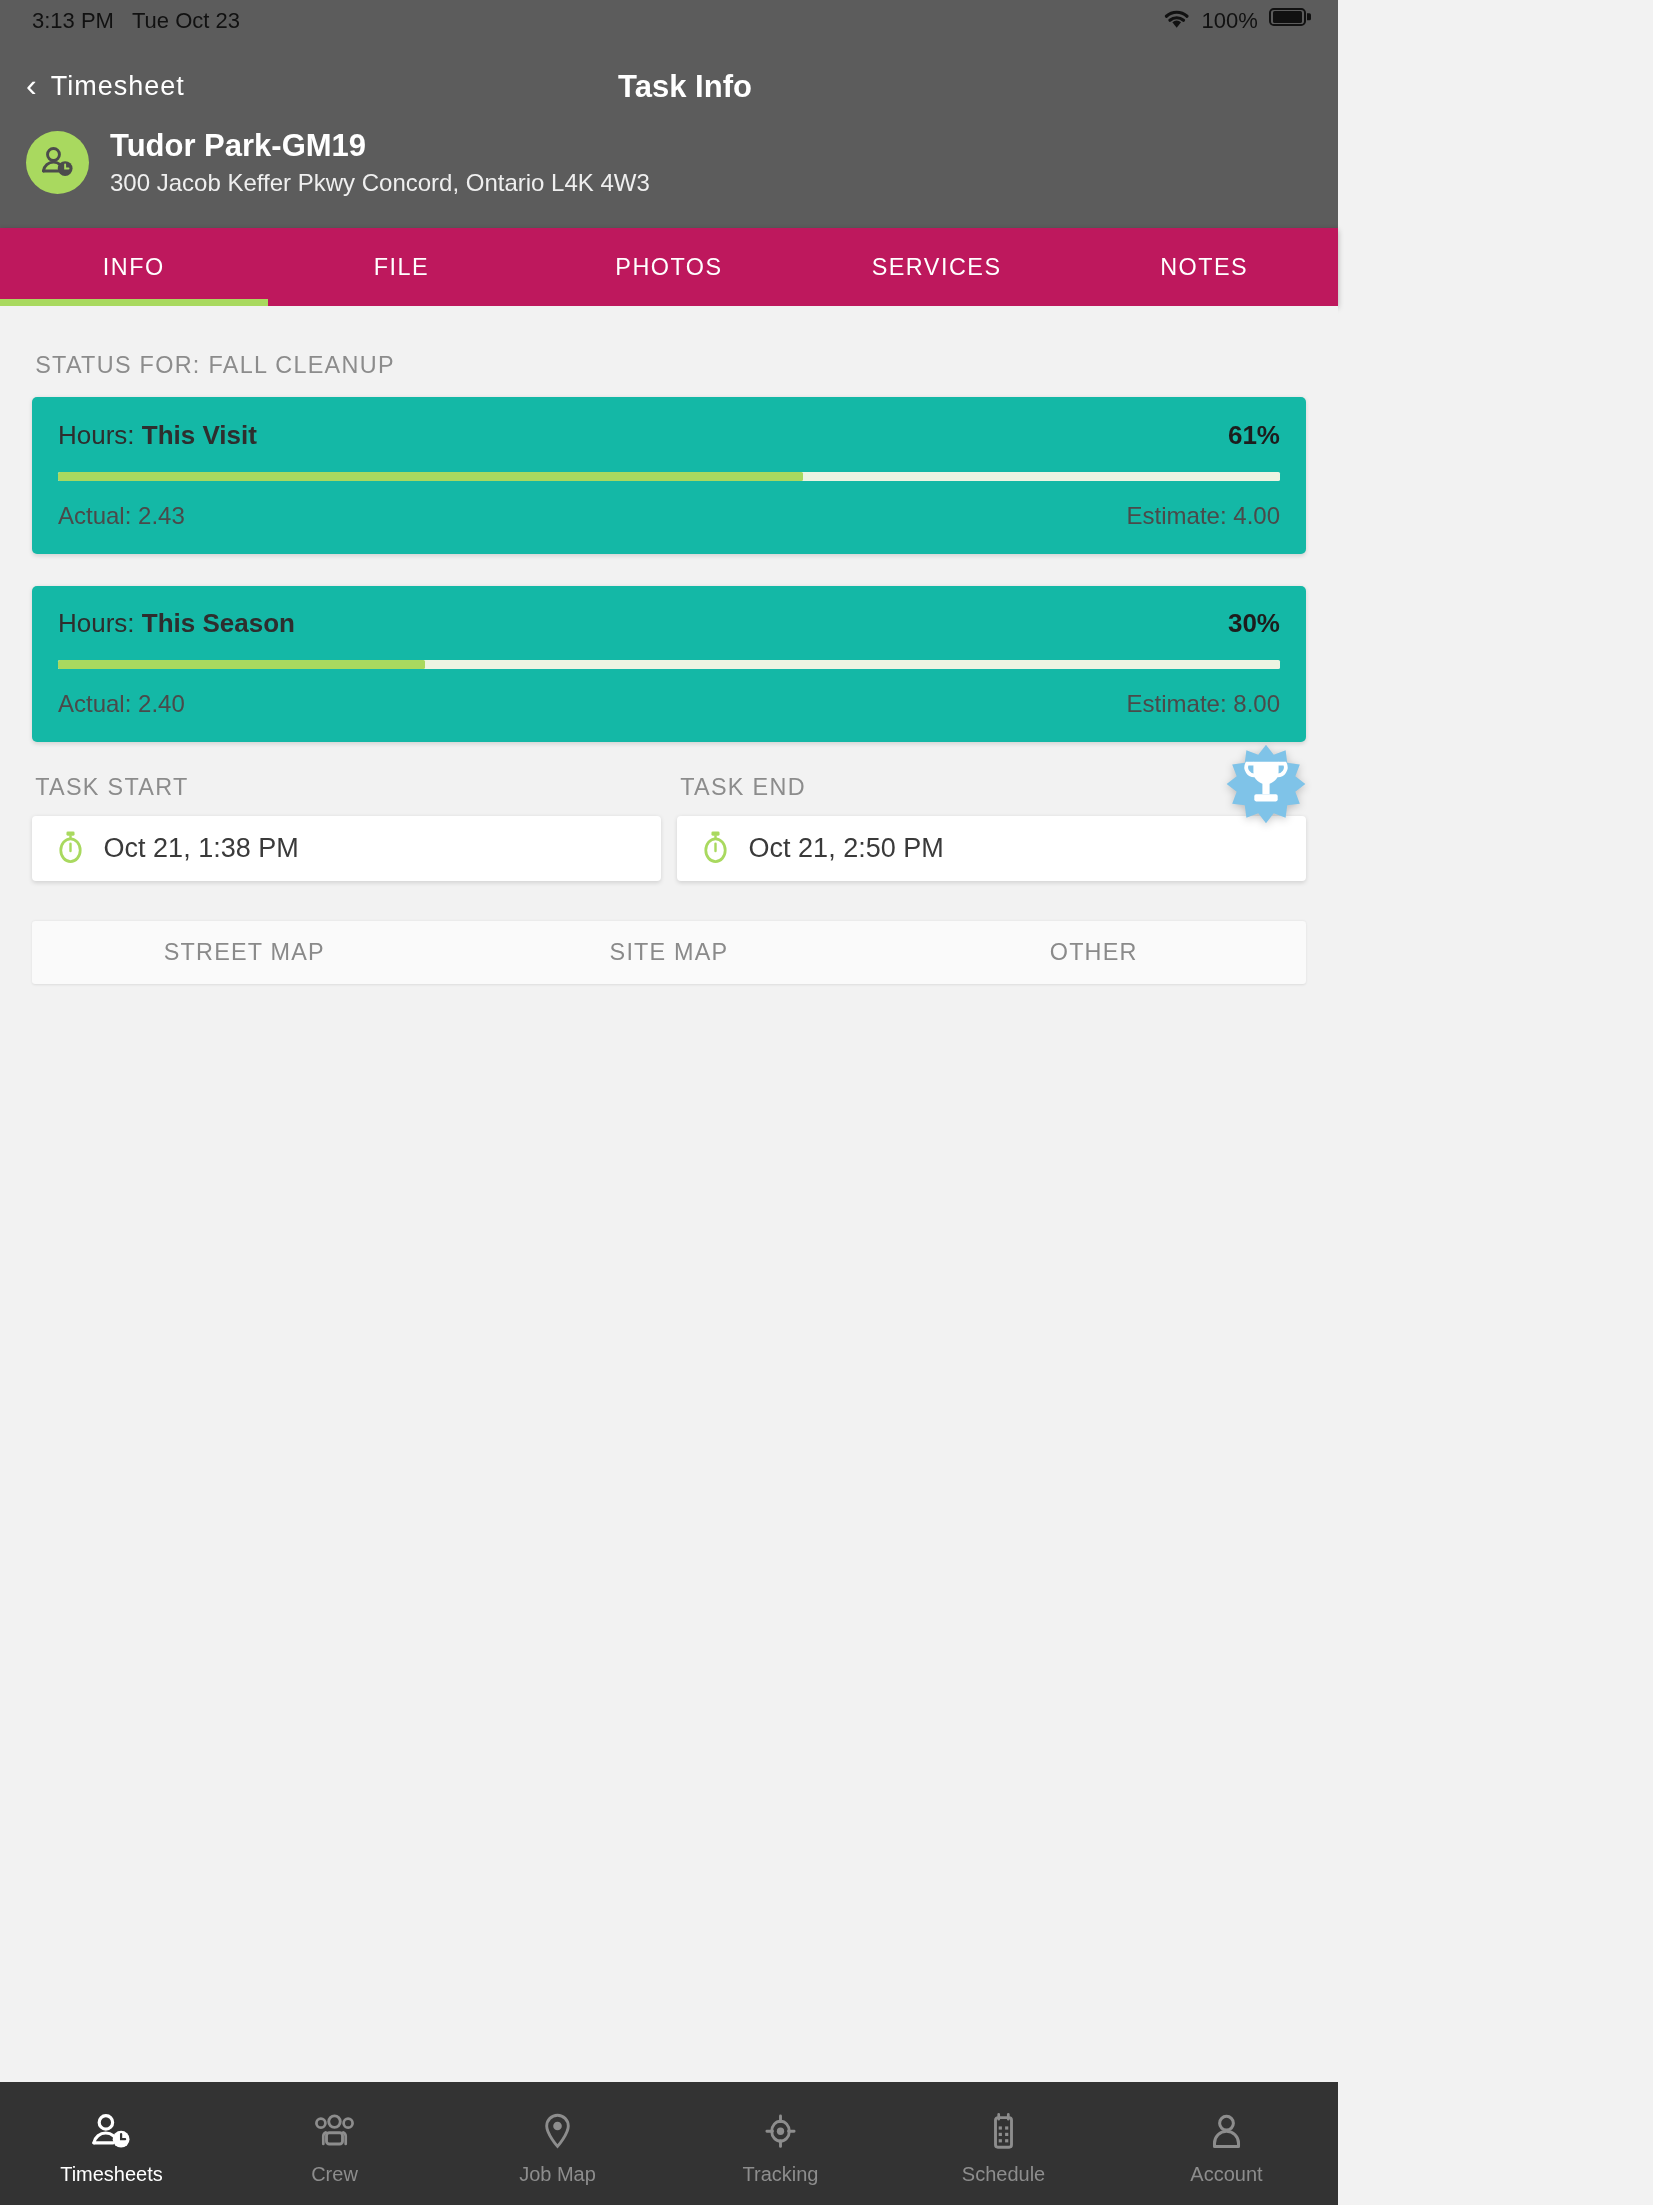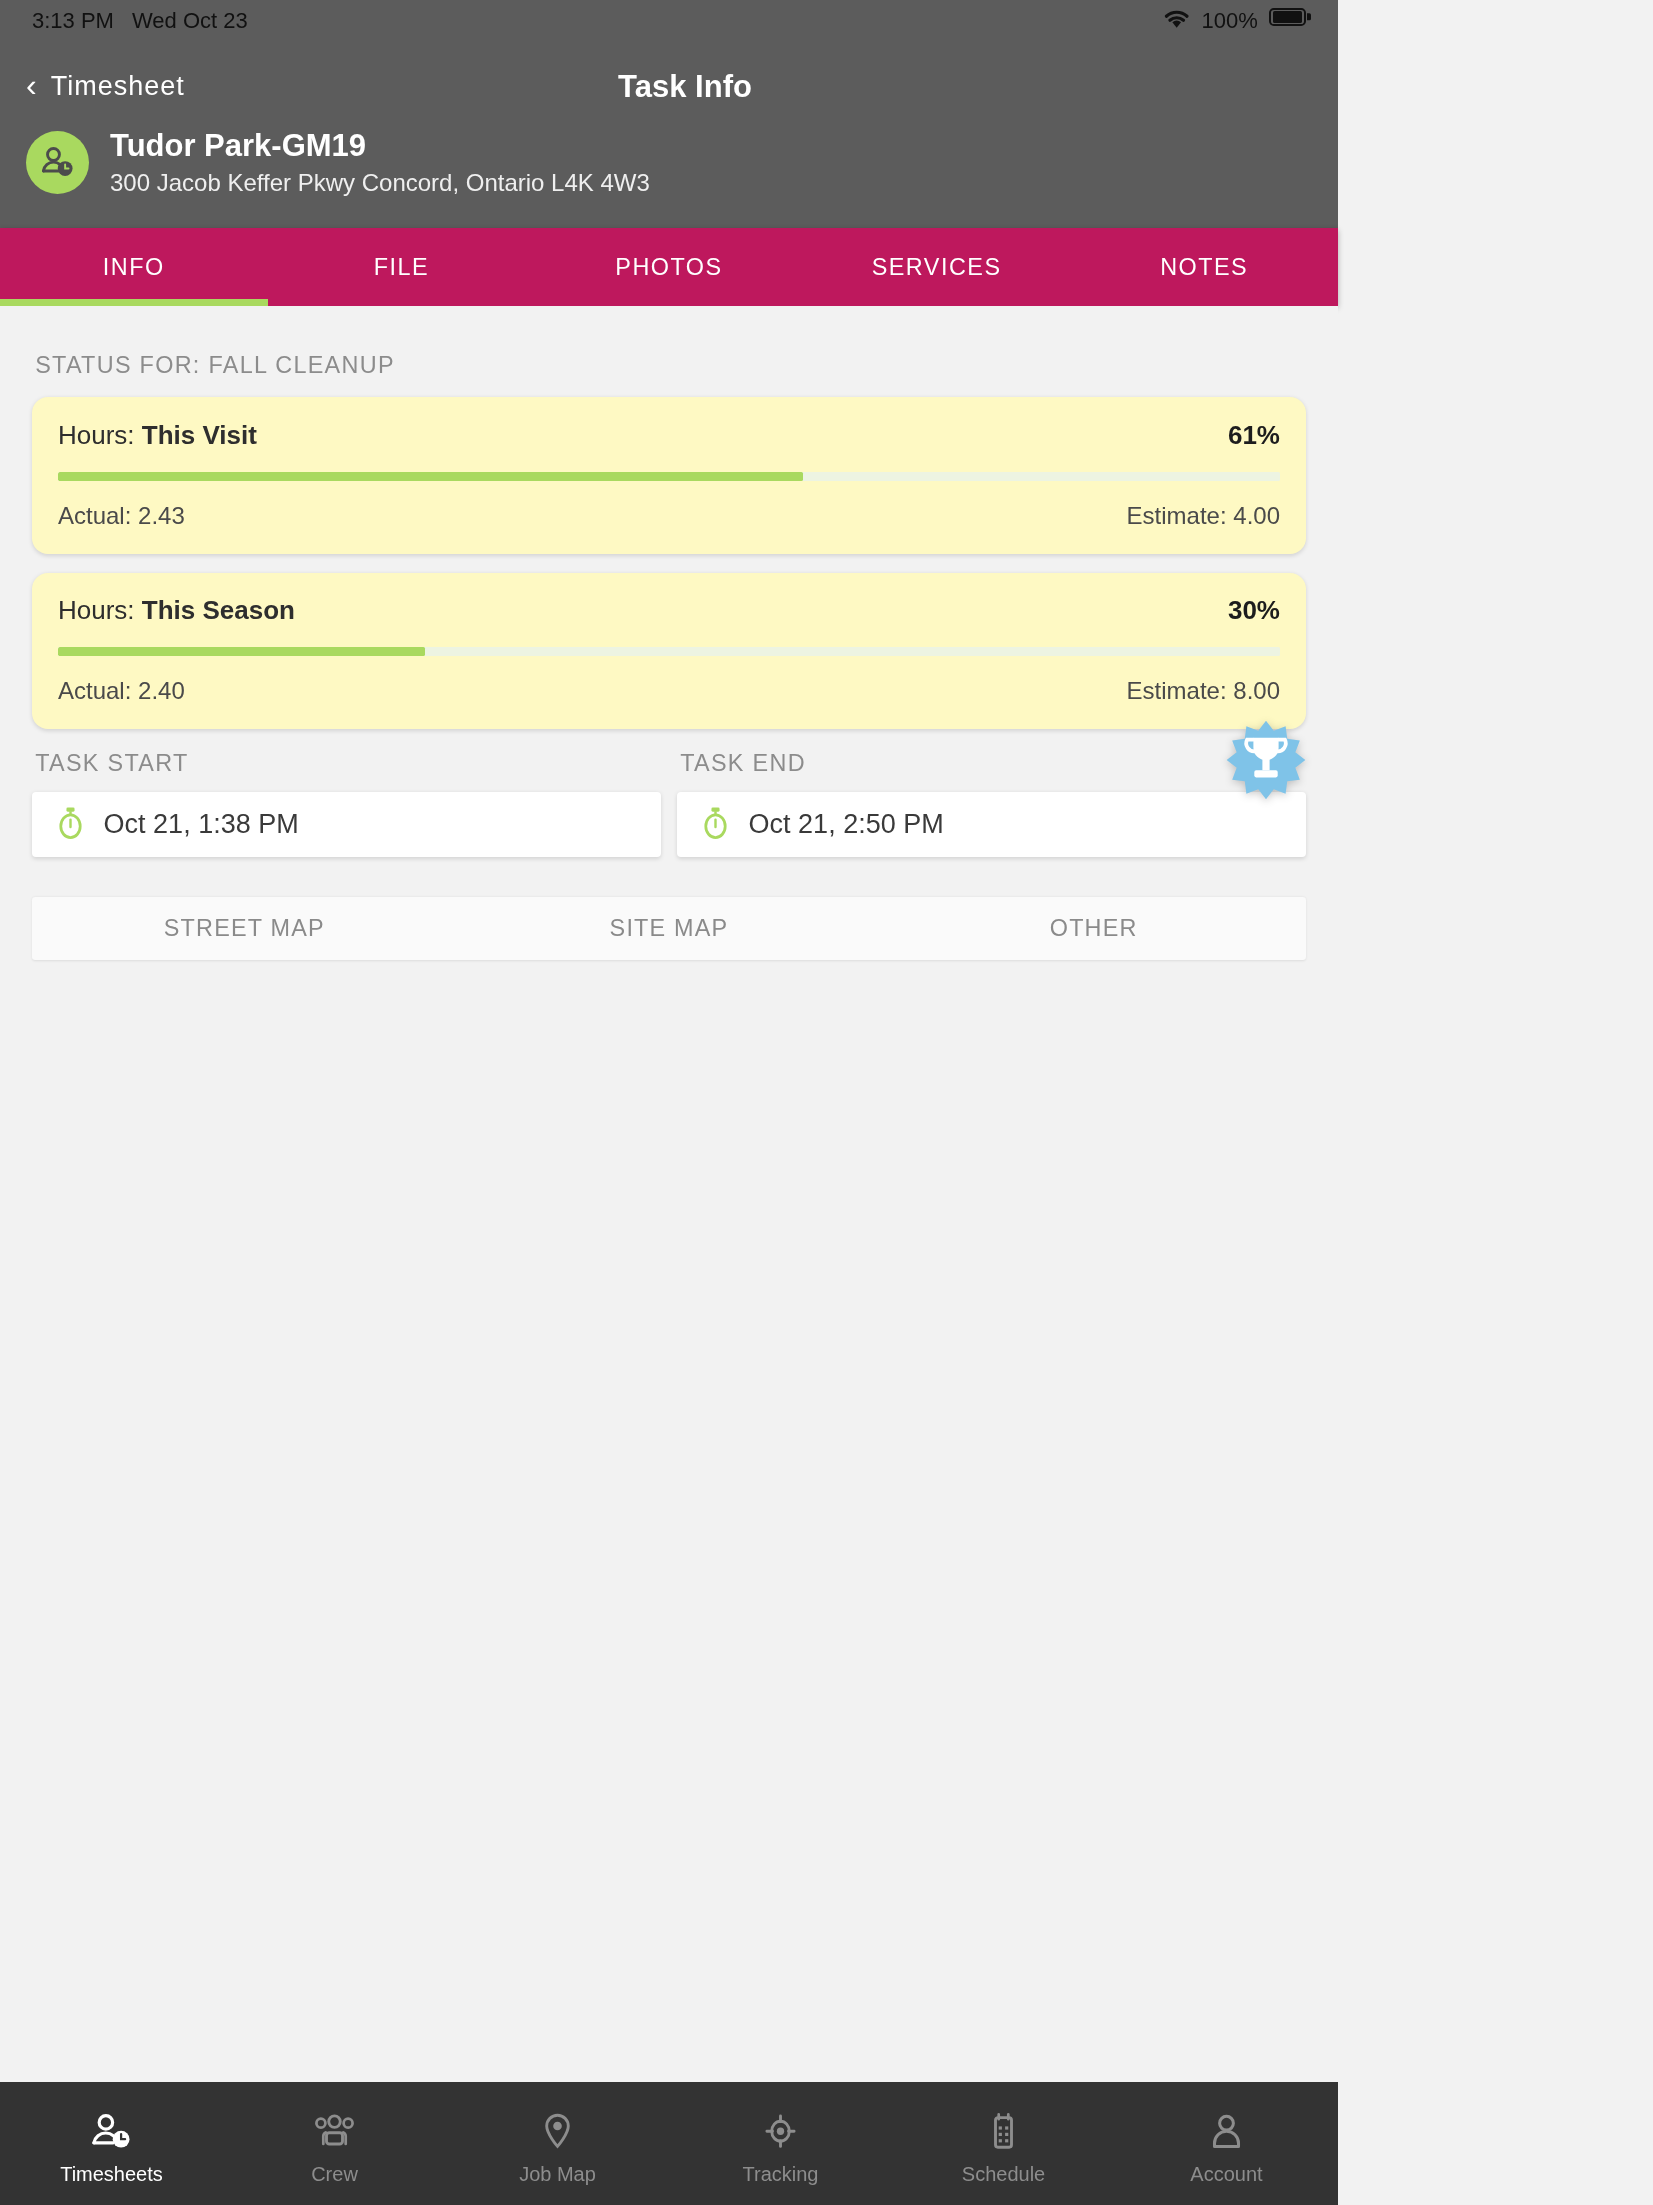--- a/index.html
+++ b/index.html
@@ -111,25 +111,25 @@
     padding:10px 32px;
     position:relative;
     overflow:hidden;
   }
   .section-label {
     color:#8c8c8c; font-size:23.4px; letter-spacing:1.3px;
     padding:36px 3.2px 18px 3.2px;
   }
 
   .card {
-    background:#fef9c3;
-    border-radius:16px;
+    background:#14b8a6;
+    border-radius:5px;
     box-shadow:0 1.6px 4px rgba(0,0,0,.13);
     padding:22.6px 26px 24px 26px;
-    margin-bottom:19px;
+    margin-bottom:32px;
   }
   .card-top {
     display:flex; align-items:baseline; justify-content:space-between;
     margin-bottom:21px;
   }
   .card-hours { font-size:26px; color:#2e2e2e; }
   .card-hours b { font-weight:bold; }
   .card-pct { font-size:26px; color:#1d1d1d; font-weight:bold; }
   .bar-track {
     height:9px; width:100%;
@@ -207,21 +207,21 @@
   .bnav-label { font-size:20px; }
 </style>
 </head>
 <body>
 
 <div id="screen">
 
   <div class="statusbar">
     <div class="sb-left">
       <span>3:13 PM</span>
-      <span>Wed Oct 23</span>
+      <span>Tue Oct 23</span>
     </div>
     <div class="sb-right">
       <span class="wifi-icon">
         <svg width="27.4" height="21" viewBox="0 0 34 26">
           <path d="M17 24.5 L11.6 17.8 A8.6 8.6 0 0 1 22.4 17.8 Z" fill="#111"></path>
           <path d="M4.2 10.2 A19 19 0 0 1 29.8 10.2" stroke="#111" stroke-width="4" fill="none" stroke-linecap="round"></path>
           <path d="M8.6 15.2 A12.8 12.8 0 0 1 25.4 15.2" stroke="#111" stroke-width="4" fill="none" stroke-linecap="round"></path>
         </svg>
       </span>
       <span>100%</span>

